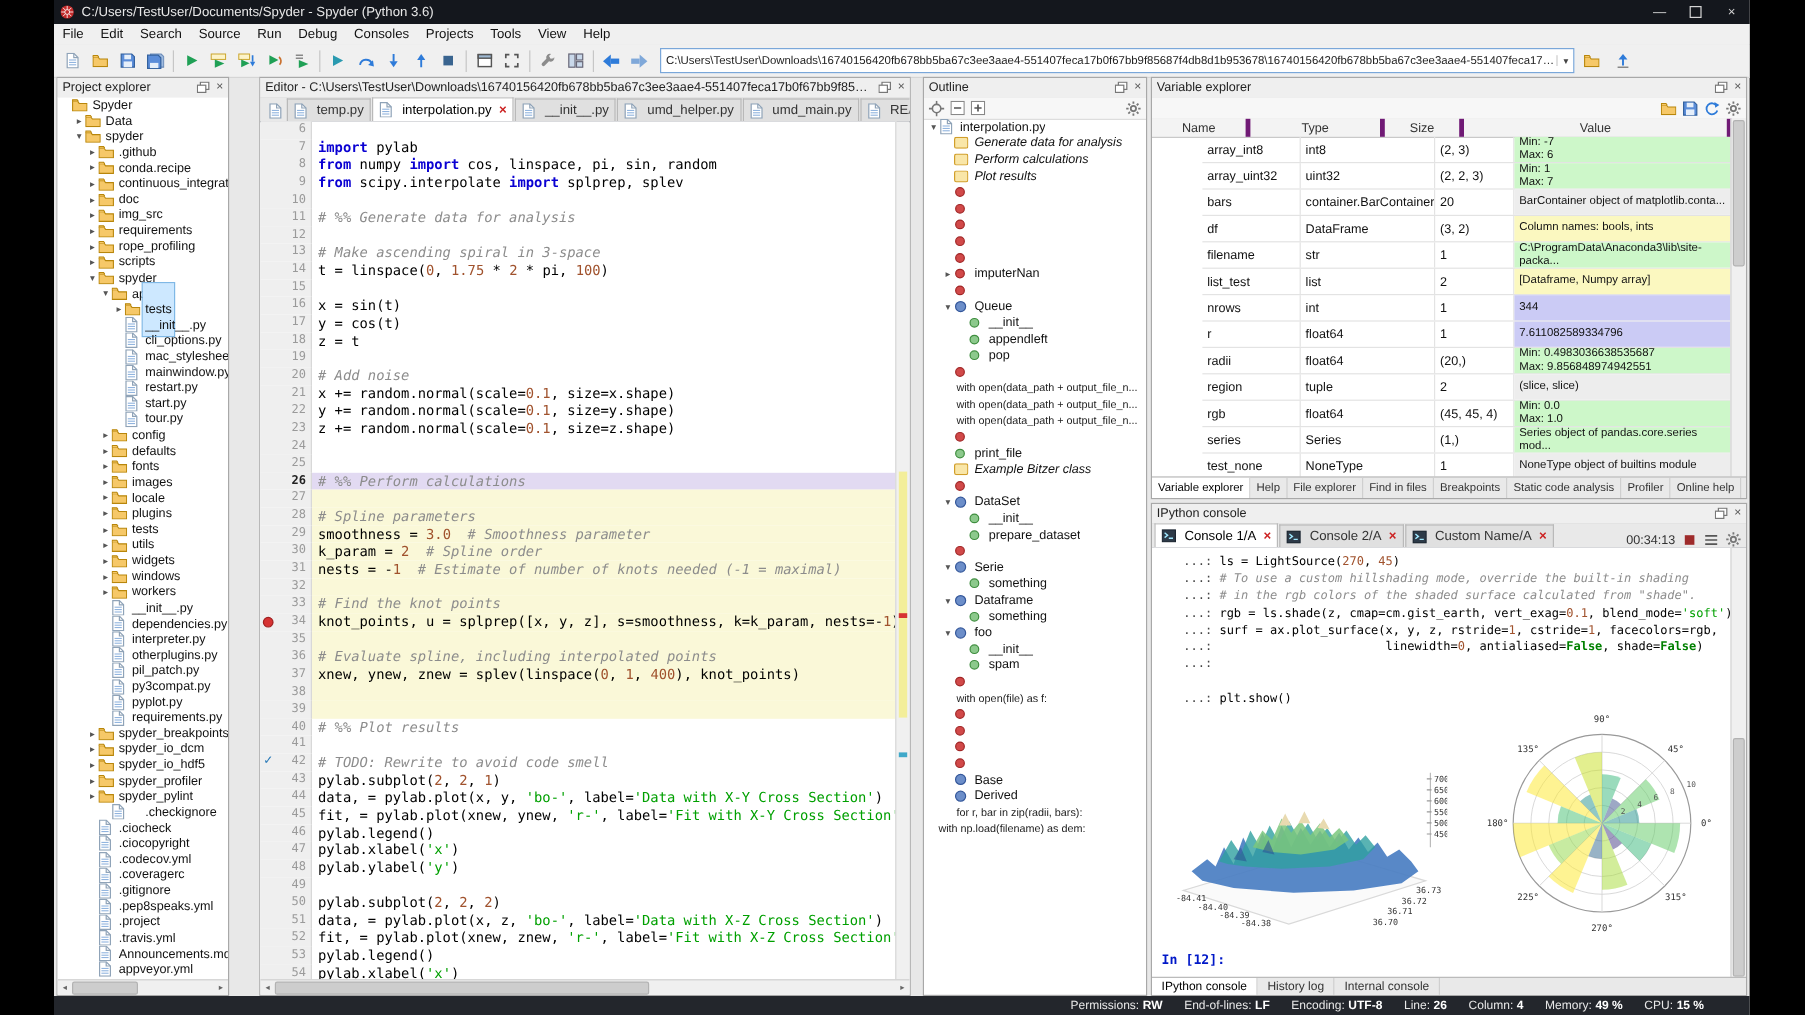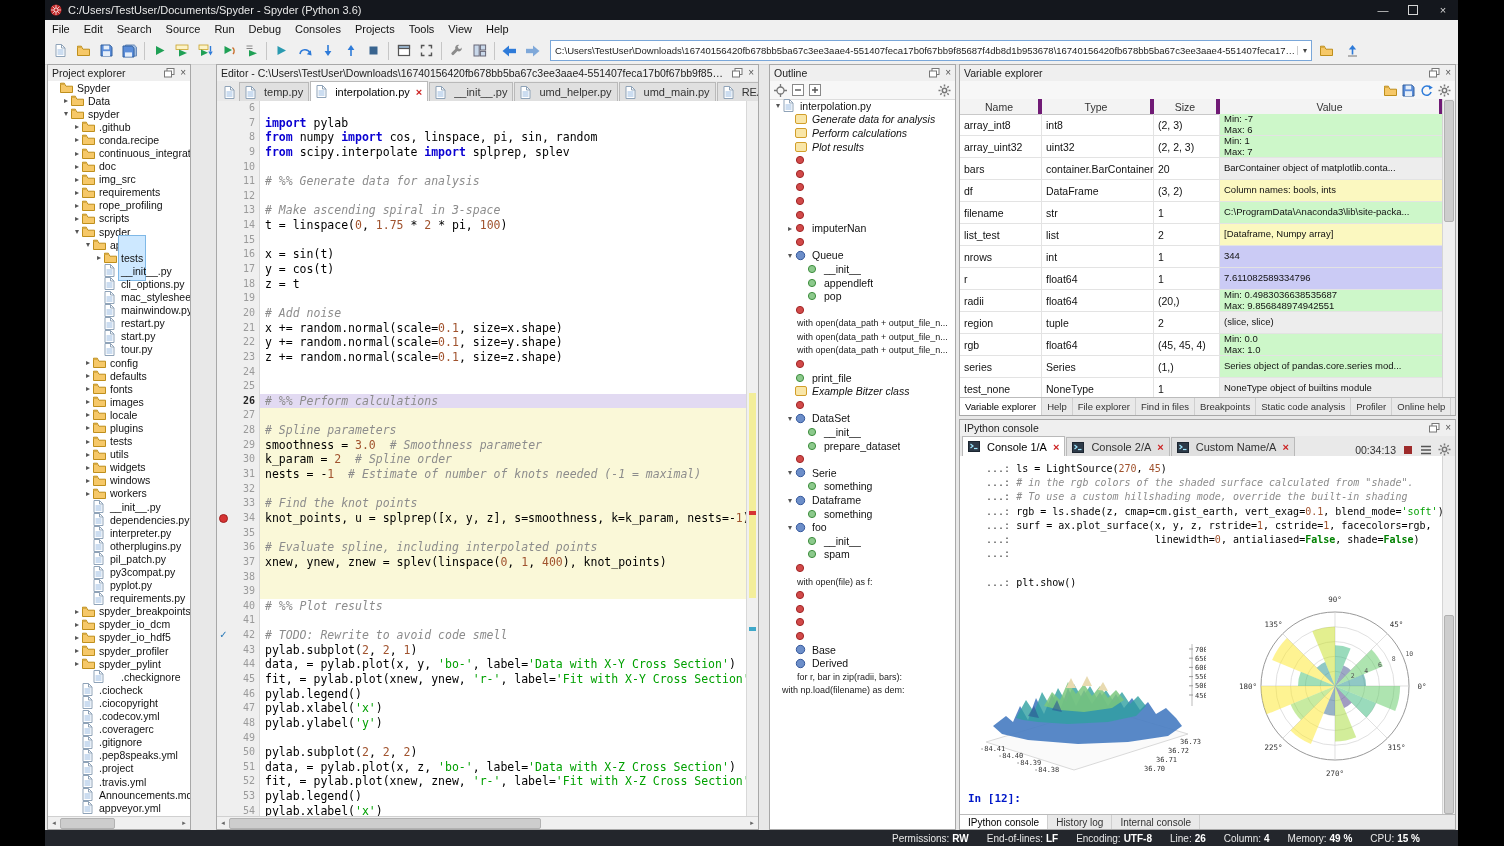--- a/index.html
+++ b/index.html
@@ -94,21 +94,21 @@
   .orow.txt{font-size:9px;color:#222;}
   .orow.it .olabel{font-style:italic;}
   .olabel{padding-left:2px;overflow:hidden;text-overflow:ellipsis;}
 
   
   .varexp{left:914px;top:64px;width:497px;height:352px;}
   .vhead{position:absolute;top:34px;left:0;right:12px;height:15px;display:flex;background:#f3f3f3;
          border-bottom:1px solid #c9c9c9;font-size:10.5px;color:#333;}
   .vh{border-right:4px solid #701a75;display:flex;align-items:center;justify-content:center;box-sizing:border-box;}
   .vh:nth-child(1){width:82px;} .vh:nth-child(2){width:112px;} .vh:nth-child(3){width:66px;} .vh:nth-child(4){flex:1;}
-  .vrows{position:absolute;top:49px;left:0;right:12px;bottom:17px;overflow:hidden;}
+  .vrows{position:absolute;top:49px;left:0;right:12px;bottom:17px;overflow:hidden;padding-left:42px;}
   .vrow{height:22px;display:flex;border-bottom:1px solid #e3e3e3;font-size:10.5px;box-sizing:border-box;}
   .vc{border-right:1px solid #e3e3e3;padding:0 4px;display:flex;align-items:center;overflow:hidden;
       white-space:nowrap;box-sizing:border-box;color:#111;}
   .vc:nth-child(1){width:82px;} .vc:nth-child(2){width:112px;} .vc:nth-child(3){width:66px;}
   .vc:nth-child(4){flex:1;white-space:pre-line;font-size:9.5px;line-height:10.5px;}
   .bg-green{background:#cdf7c9;} .bg-yellow{background:#fbf8c0;} .bg-purple{background:#cbcbf5;} .bg-gray{background:#ededed;}
   .vscroll.vx{top:34px;right:0;bottom:17px;}
   .vtabs{position:absolute;left:0;right:0;bottom:0;height:17px;background:#e9e9e9;border-top:1px solid #bbb;
          display:flex;font-size:9.5px;align-items:stretch;overflow:hidden;}
   .vtab{padding:0 5px;display:flex;align-items:center;border-right:1px solid #cfcfcf;color:#333;white-space:nowrap;}
@@ -1707,22 +1707,22 @@
               <circle cx="6.5" cy="6.5" r="2.2" fill="none" stroke="#777" stroke-width="1.5"></circle>
               <g stroke="#777" stroke-width="1.5">
                 <path d="M6.5 .5v2M6.5 10.5v2M.5 6.5h2M10.5 6.5h2M2.3 2.3l1.4 1.4M9.3 9.3l1.4 1.4M2.3 10.7l1.4-1.4M9.3 3.7l1.4-1.4"></path>
               </g>
             </svg>
           </span>
         </span>
       </div>
     <div id="console-body">
         <div class="cline"><span class="cprompt">   ...: </span><span>ls = LightSource(<span class="tok-n">270</span>, <span class="tok-n">45</span>)</span></div>
+        <div class="cline"><span class="cprompt">   ...: </span><span><span class="tok-c"># To use a custom hillshading mode, override the built-in shading</span></span></div>
         <div class="cline"><span class="cprompt">   ...: </span><span><span class="tok-c"># in the rgb colors of the shaded surface calculated from "shade".</span></span></div>
-        <div class="cline"><span class="cprompt">   ...: </span><span><span class="tok-c"># To use a custom hillshading mode, override the built-in shading</span></span></div>
         <div class="cline"><span class="cprompt">   ...: </span><span>rgb = ls.shade(z, cmap=cm.gist_earth, vert_exag=<span class="tok-n">0.1</span>, blend_mode=<span class="tok-s">'soft'</span>)</span></div>
         <div class="cline"><span class="cprompt">   ...: </span><span>surf = ax.plot_surface(x, y, z, rstride=<span class="tok-n">1</span>, cstride=<span class="tok-n">1</span>, facecolors=rgb,</span></div>
         <div class="cline"><span class="cprompt">   ...: </span><span>                       linewidth=<span class="tok-n">0</span>, antialiased=<span class="tok-b">False</span>, shade=<span class="tok-b">False</span>)</span></div>
         <div class="cline"><span class="cprompt">   ...: </span><span></span></div>
         <div class="cline"><span></span></div>
         <div class="cline"><span class="cprompt">   ...: </span><span>plt.show()</span></div>
         <div class="plots">
           <div><svg width="238" height="190" viewBox="0 0 238 190">
               <path d="M18 148 L106 176 L220 140 L132 114 Z" fill="#fafafa" stroke="#d9d9d9"></path>
               <path d="M224 50 V112" stroke="#bbb"></path>

